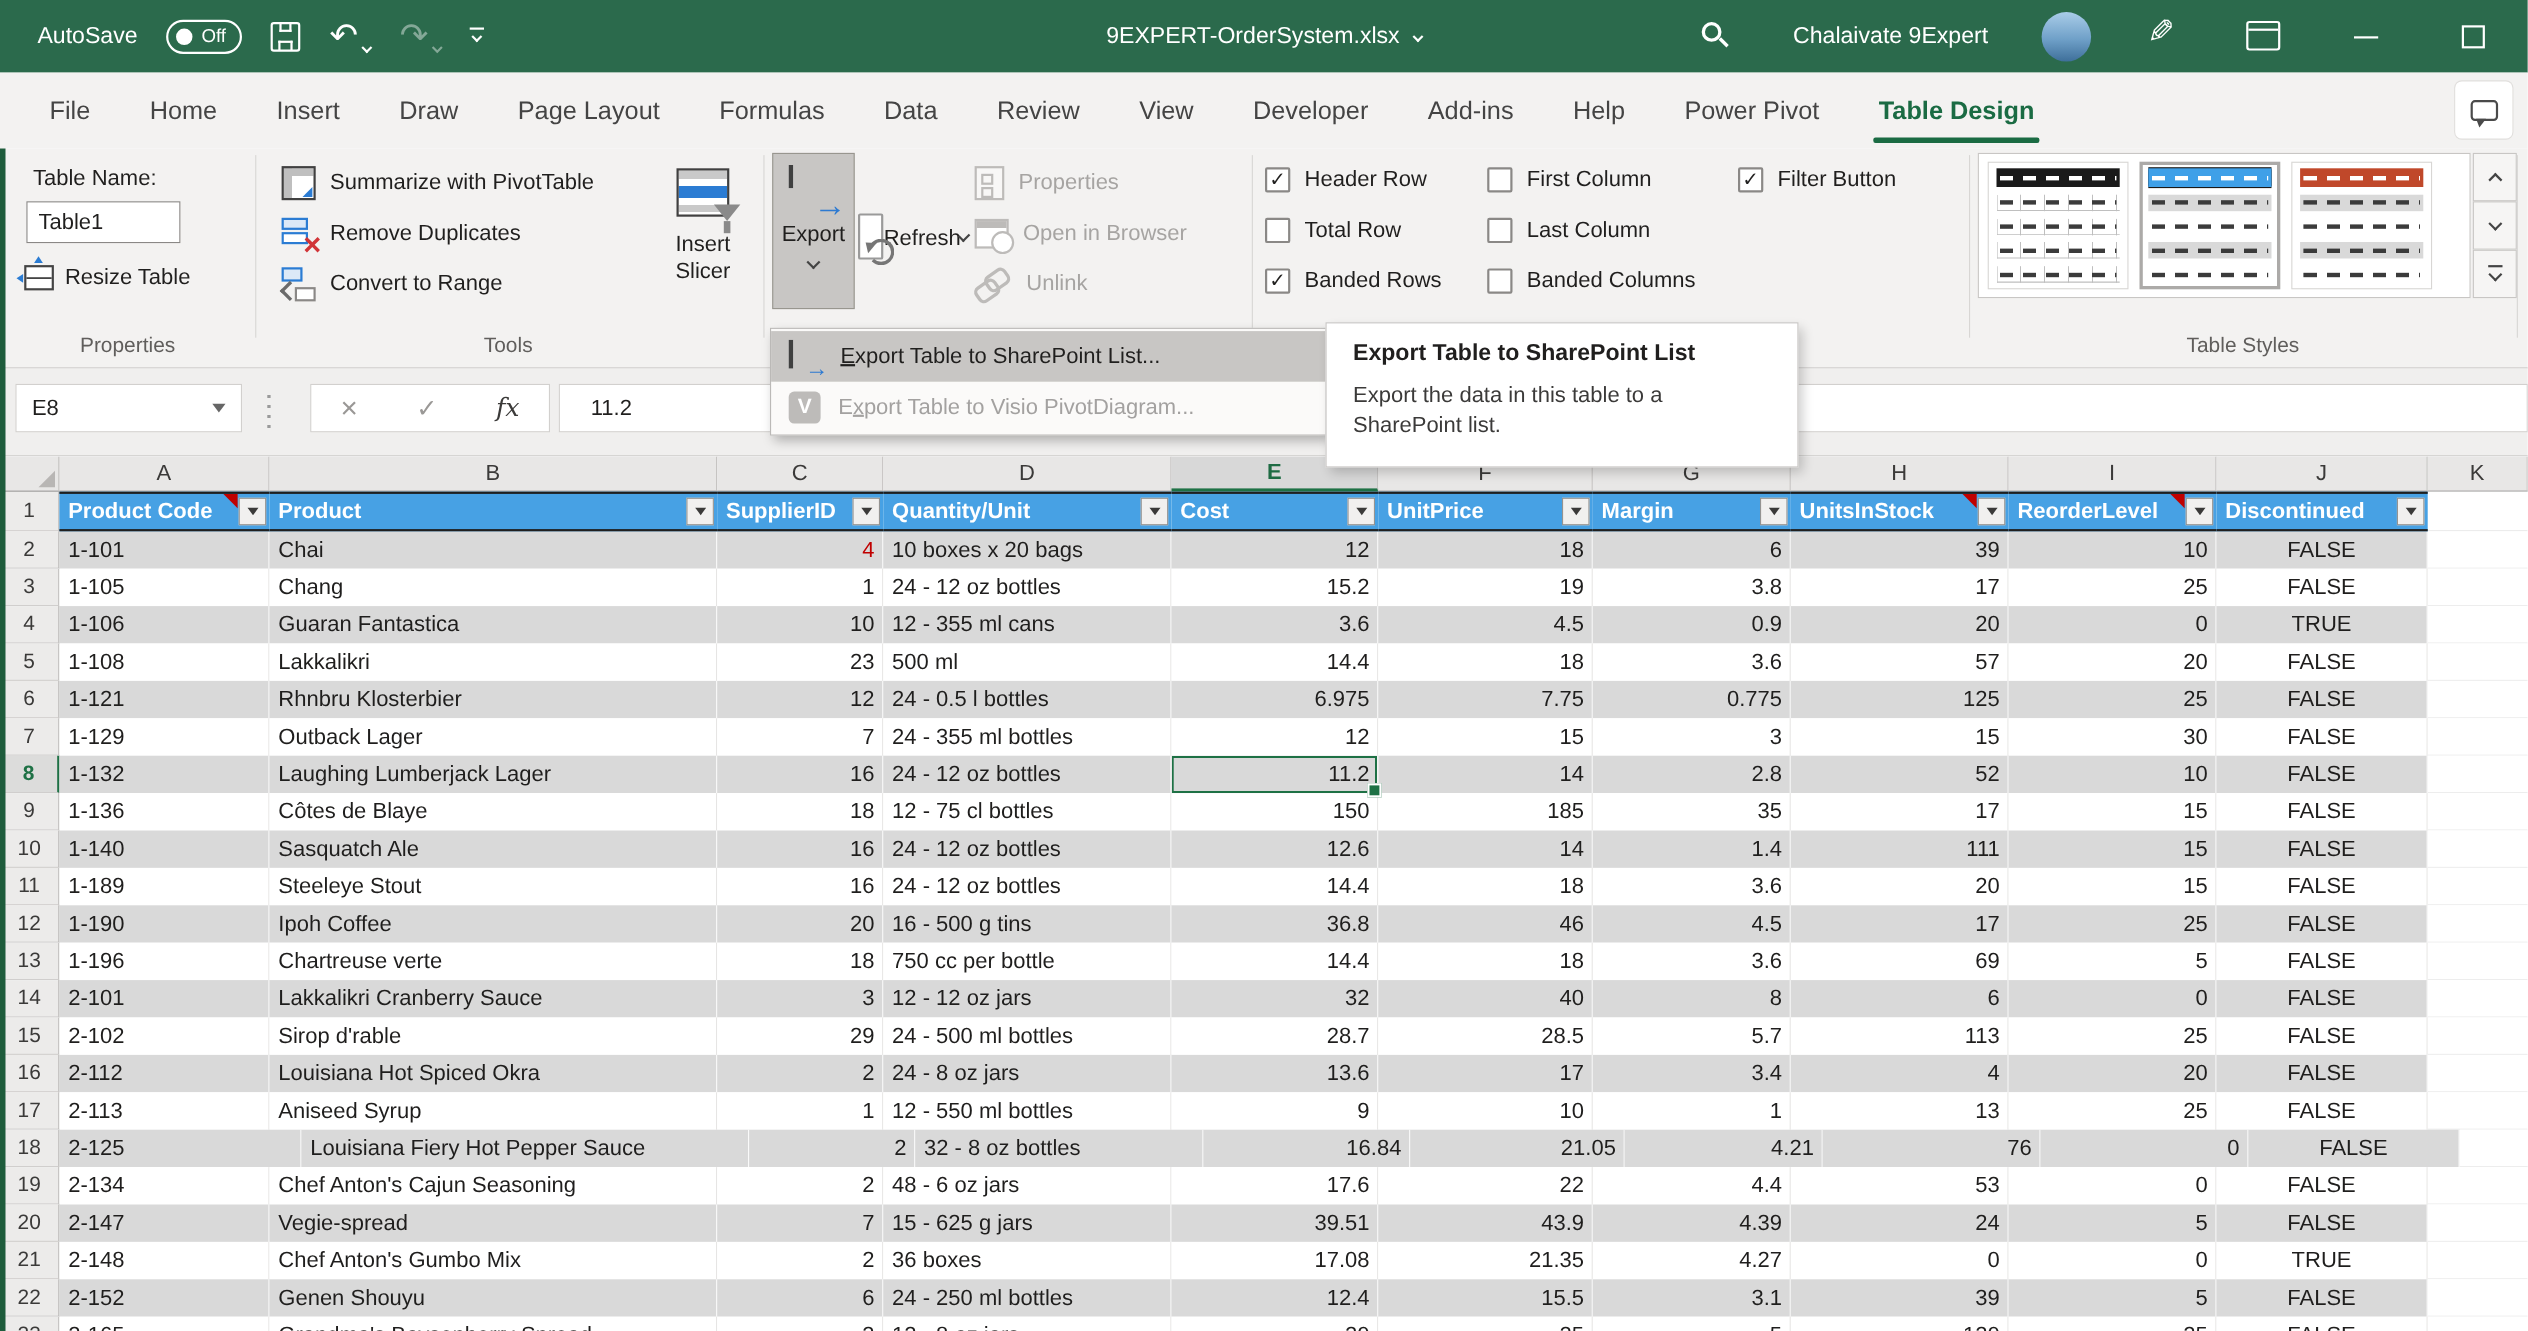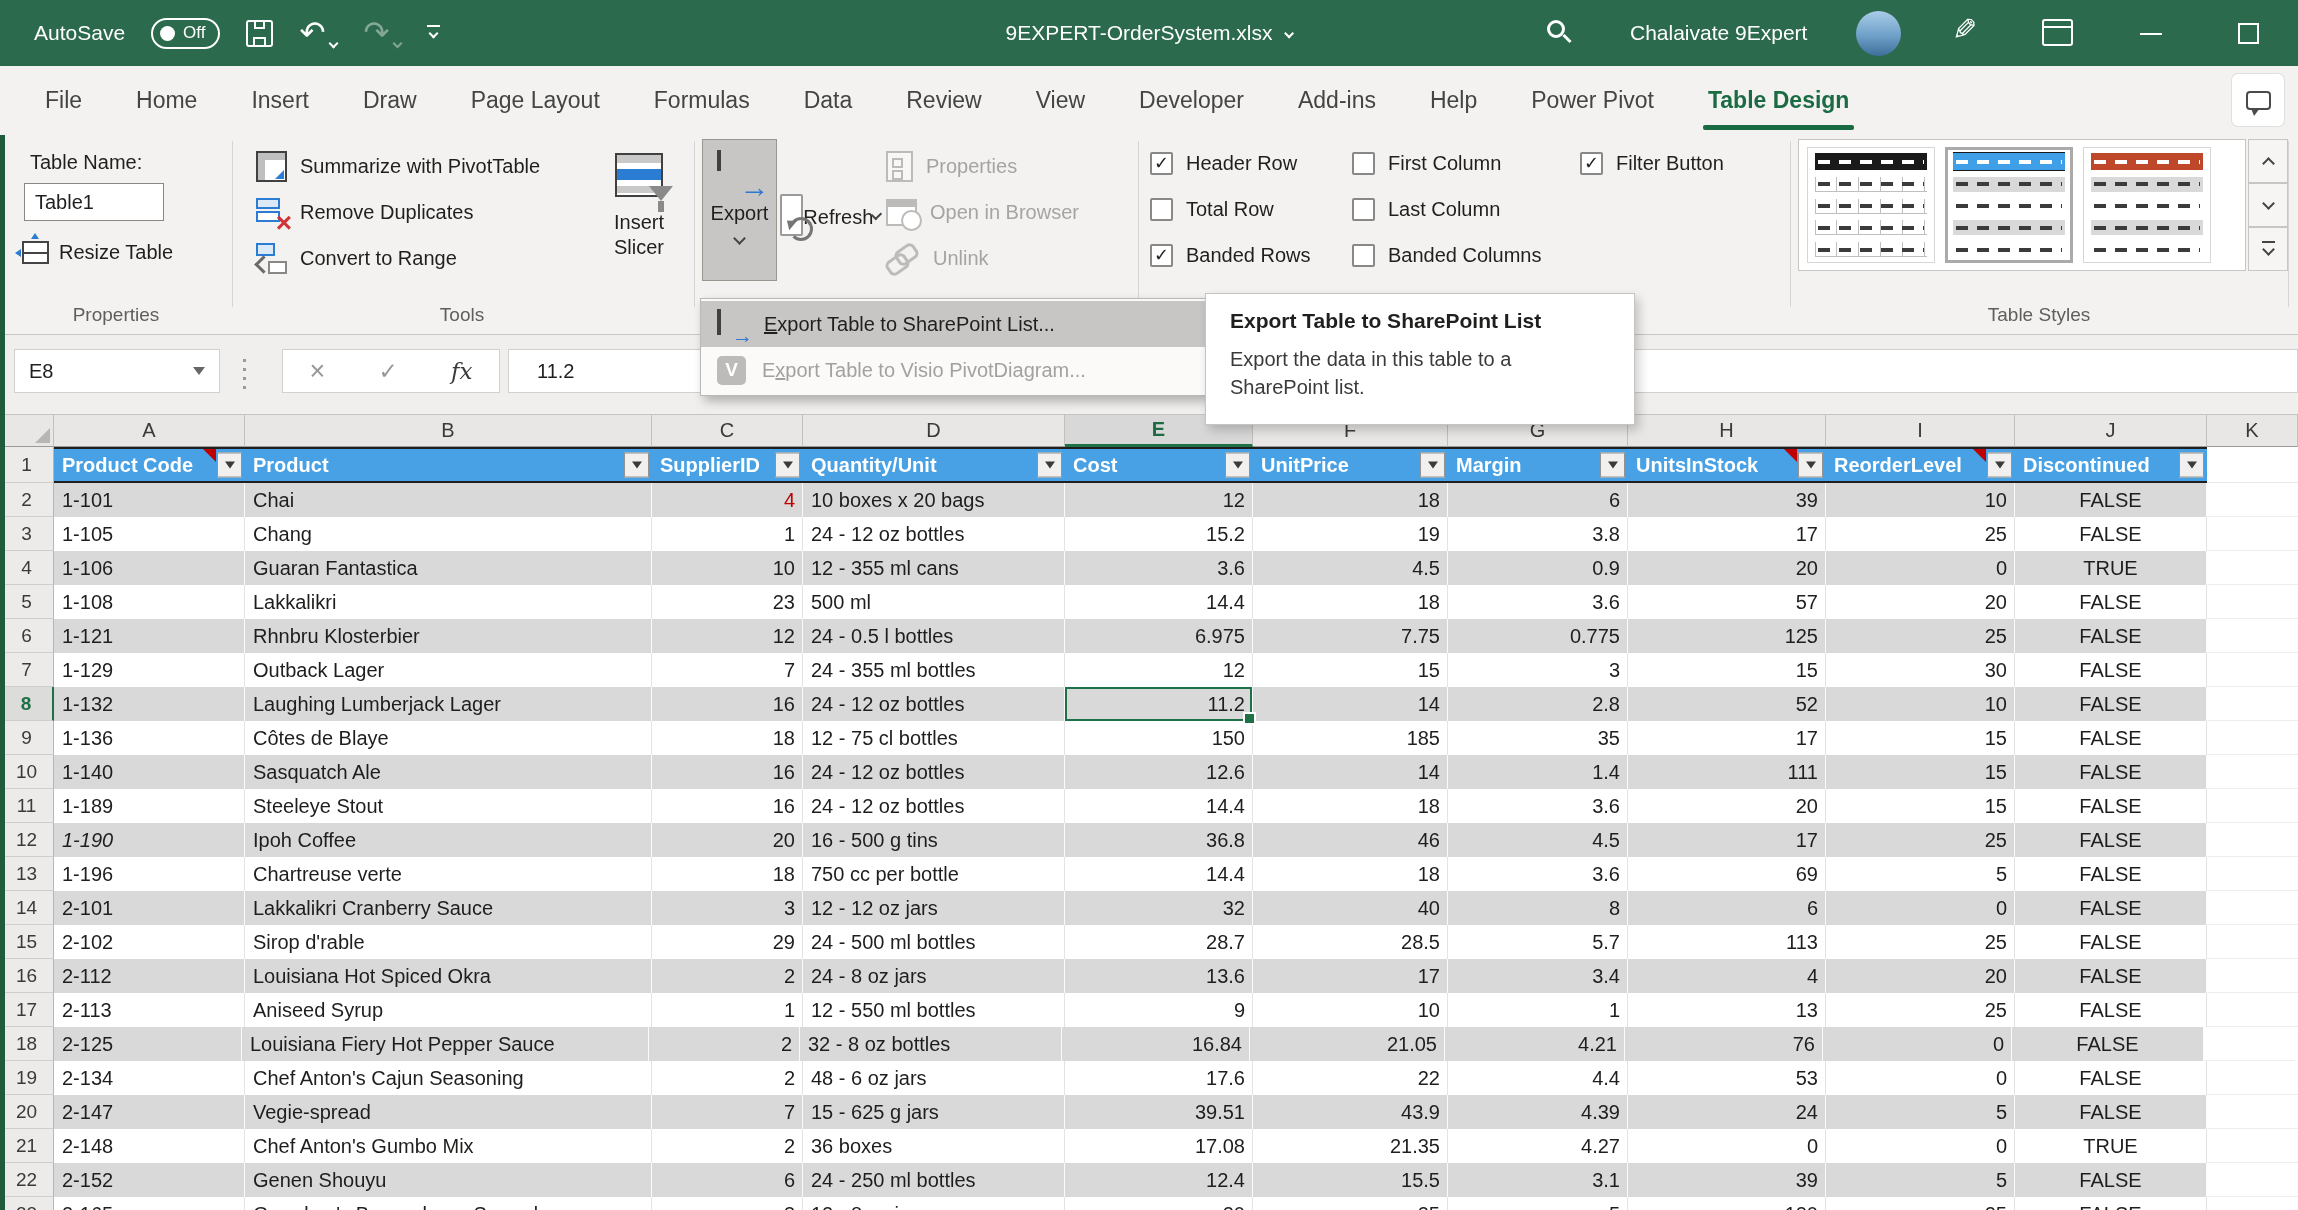--- a/index.html
+++ b/index.html
@@ -612,21 +612,21 @@
         <div class="cell a-r" style="width: 188px;">14.4</div>
         <div class="cell a-r" style="width: 195px;">18</div>
         <div class="cell a-r" style="width: 180px;">3.6</div>
         <div class="cell a-r" style="width: 198px;">20</div>
         <div class="cell a-r" style="width: 189px;">15</div>
         <div class="cell a-c" style="width: 192px;">FALSE</div>
         <div class="kcell" style="width: 91px;"></div>
       </div>
       <div class="grow banded">
         <div class="rnum">12</div>
-        <div class="cell" style="width: 191px; font-style: italic;">1-190</div>
+        <div class="cell" style="width: 191px;">1-190</div>
         <div class="cell" style="width: 407px;">Ipoh Coffee</div>
         <div class="cell a-r" style="width: 151px;">20</div>
         <div class="cell" style="width: 262px;">16 - 500 g tins</div>
         <div class="cell a-r" style="width: 188px;">36.8</div>
         <div class="cell a-r" style="width: 195px;">46</div>
         <div class="cell a-r" style="width: 180px;">4.5</div>
         <div class="cell a-r" style="width: 198px;">17</div>
         <div class="cell a-r" style="width: 189px;">25</div>
         <div class="cell a-c" style="width: 192px;">FALSE</div>
         <div class="kcell" style="width: 91px;"></div>
@@ -696,21 +696,21 @@
         <div class="cell a-r" style="width: 188px;">9</div>
         <div class="cell a-r" style="width: 195px;">10</div>
         <div class="cell a-r" style="width: 180px;">1</div>
         <div class="cell a-r" style="width: 198px;">13</div>
         <div class="cell a-r" style="width: 189px;">25</div>
         <div class="cell a-c" style="width: 192px;">FALSE</div>
         <div class="kcell" style="width: 91px;"></div>
       </div>
       <div class="grow banded">
         <div class="rnum">18</div>
-        <div class="cell" style="width: 188px;">2-125</div>
+        <div class="cell" style="width: 220px;">2-125</div>
         <div class="cell" style="width: 407px;">Louisiana Fiery Hot Pepper Sauce</div>
         <div class="cell a-r" style="width: 151px;">2</div>
         <div class="cell" style="width: 262px;">32 - 8 oz bottles</div>
         <div class="cell a-r" style="width: 188px;">16.84</div>
         <div class="cell a-r" style="width: 195px;">21.05</div>
         <div class="cell a-r" style="width: 180px;">4.21</div>
         <div class="cell a-r" style="width: 198px;">76</div>
         <div class="cell a-r" style="width: 189px;">0</div>
         <div class="cell a-c" style="width: 192px;">FALSE</div>
         <div class="kcell" style="width: 91px;"></div>

